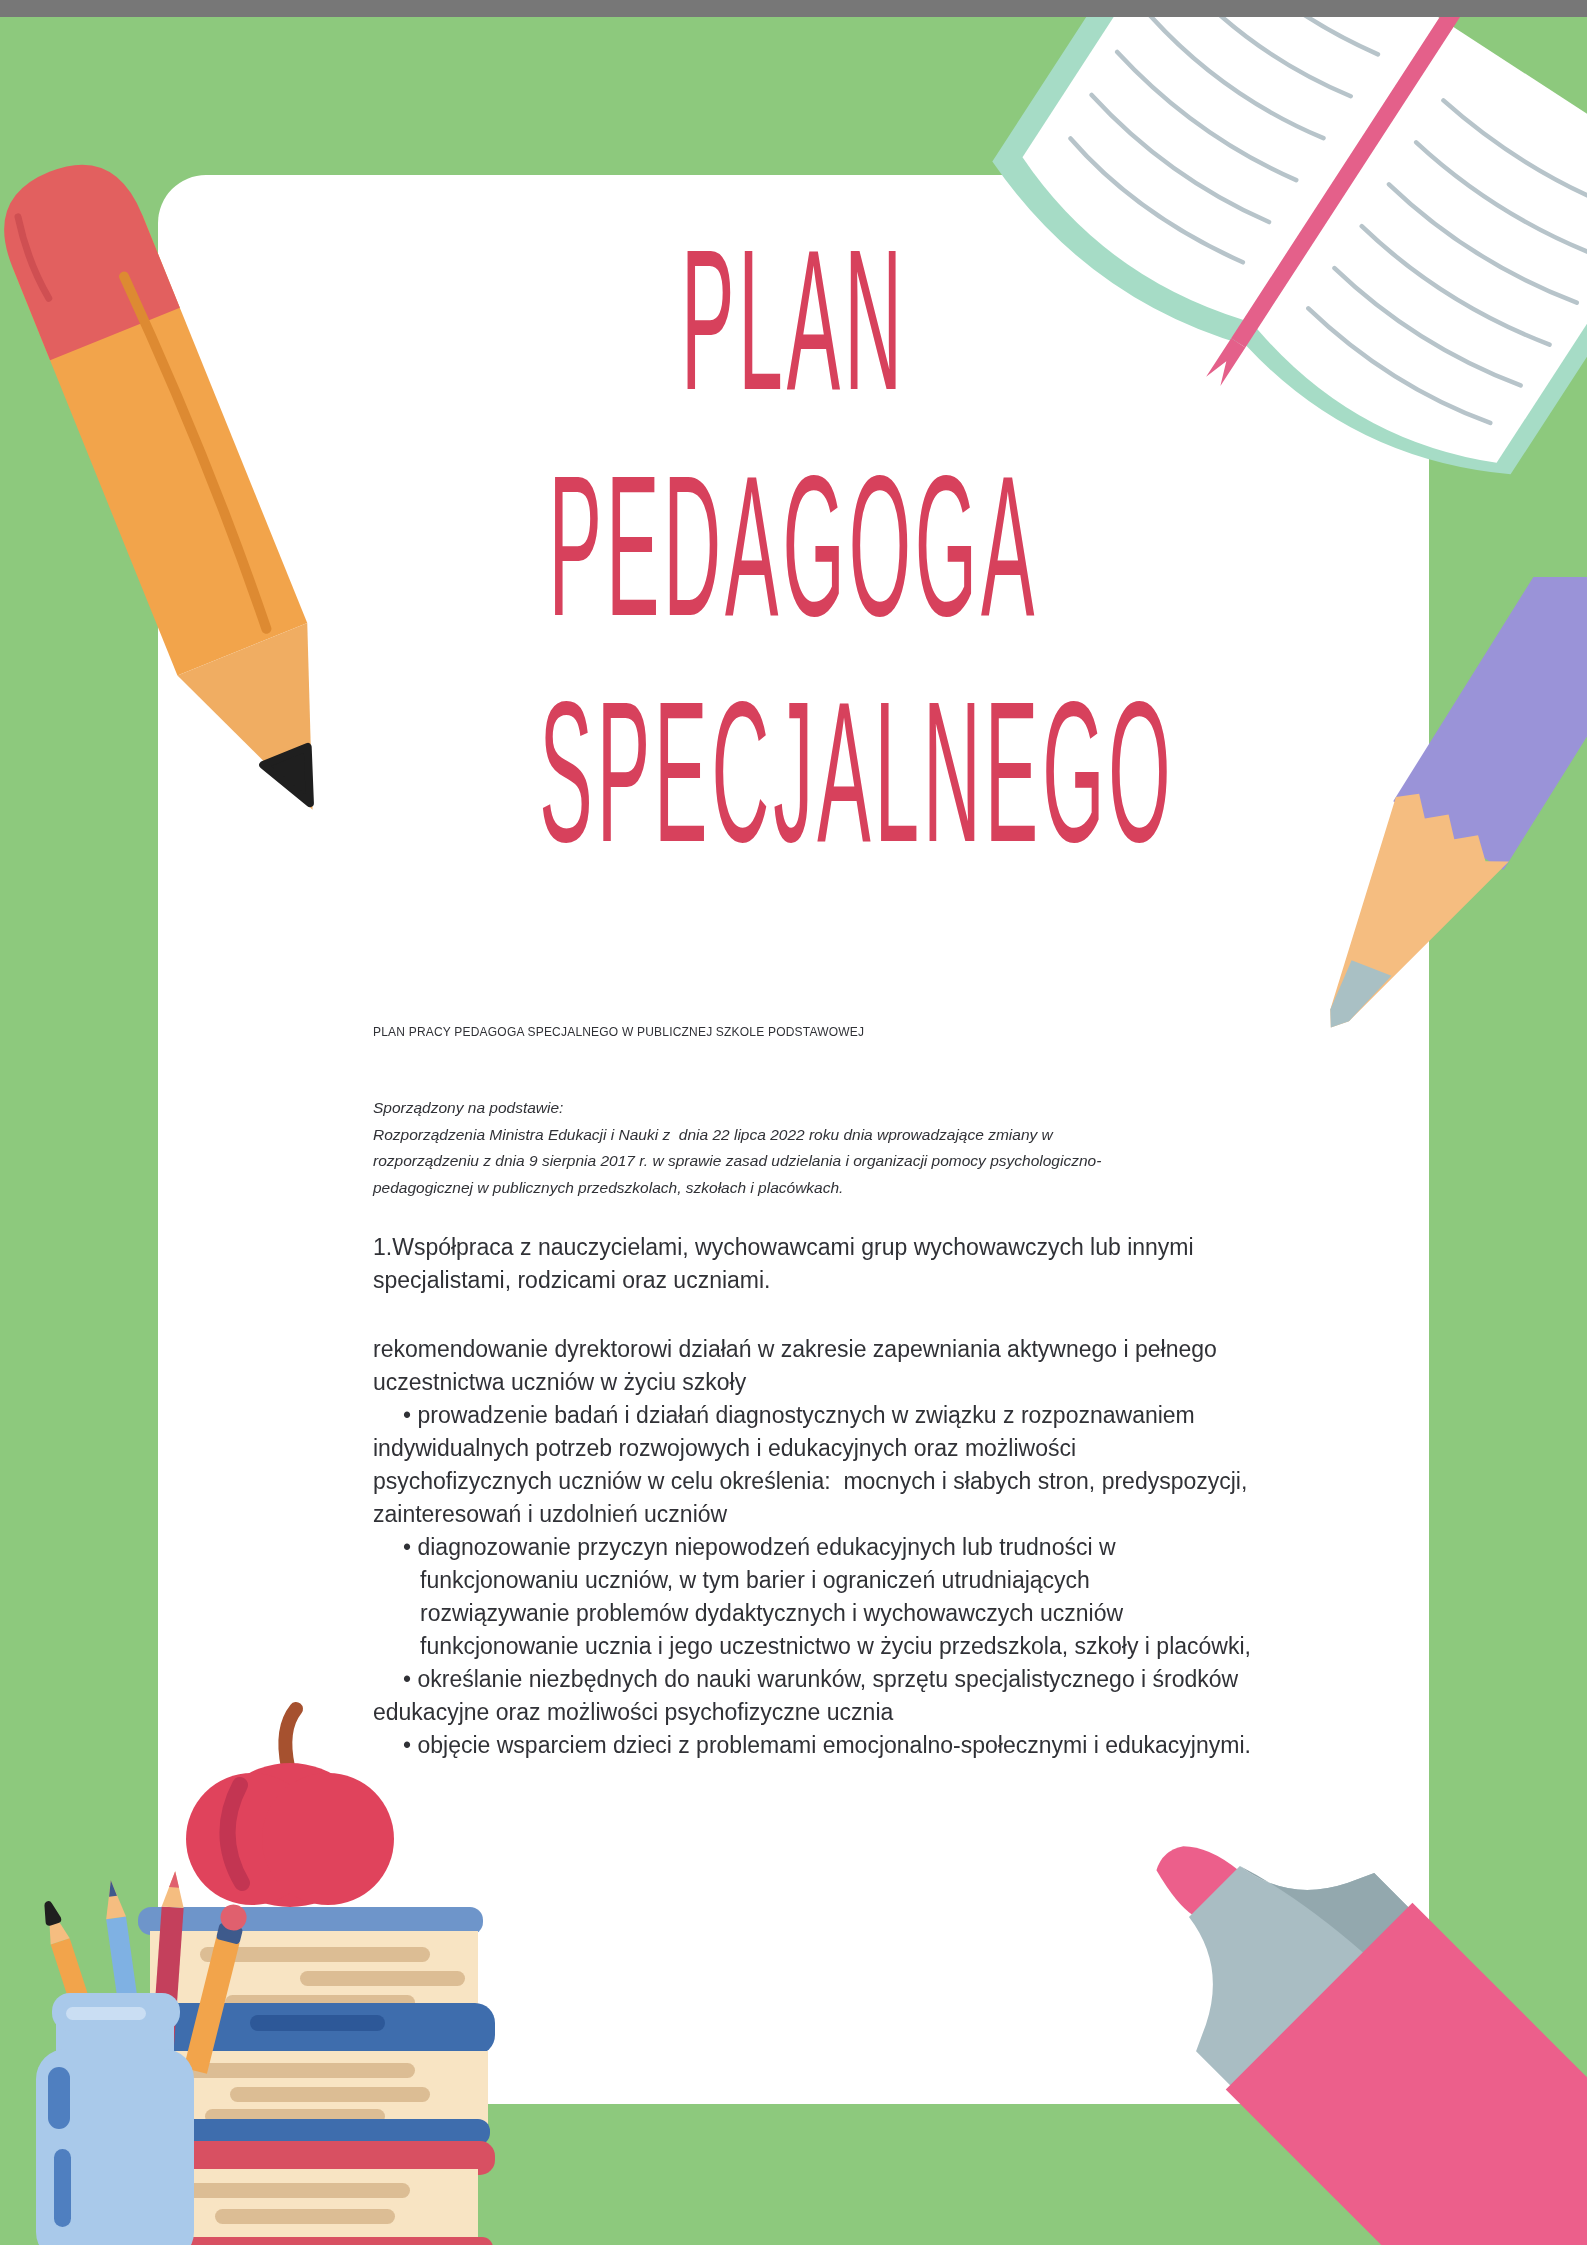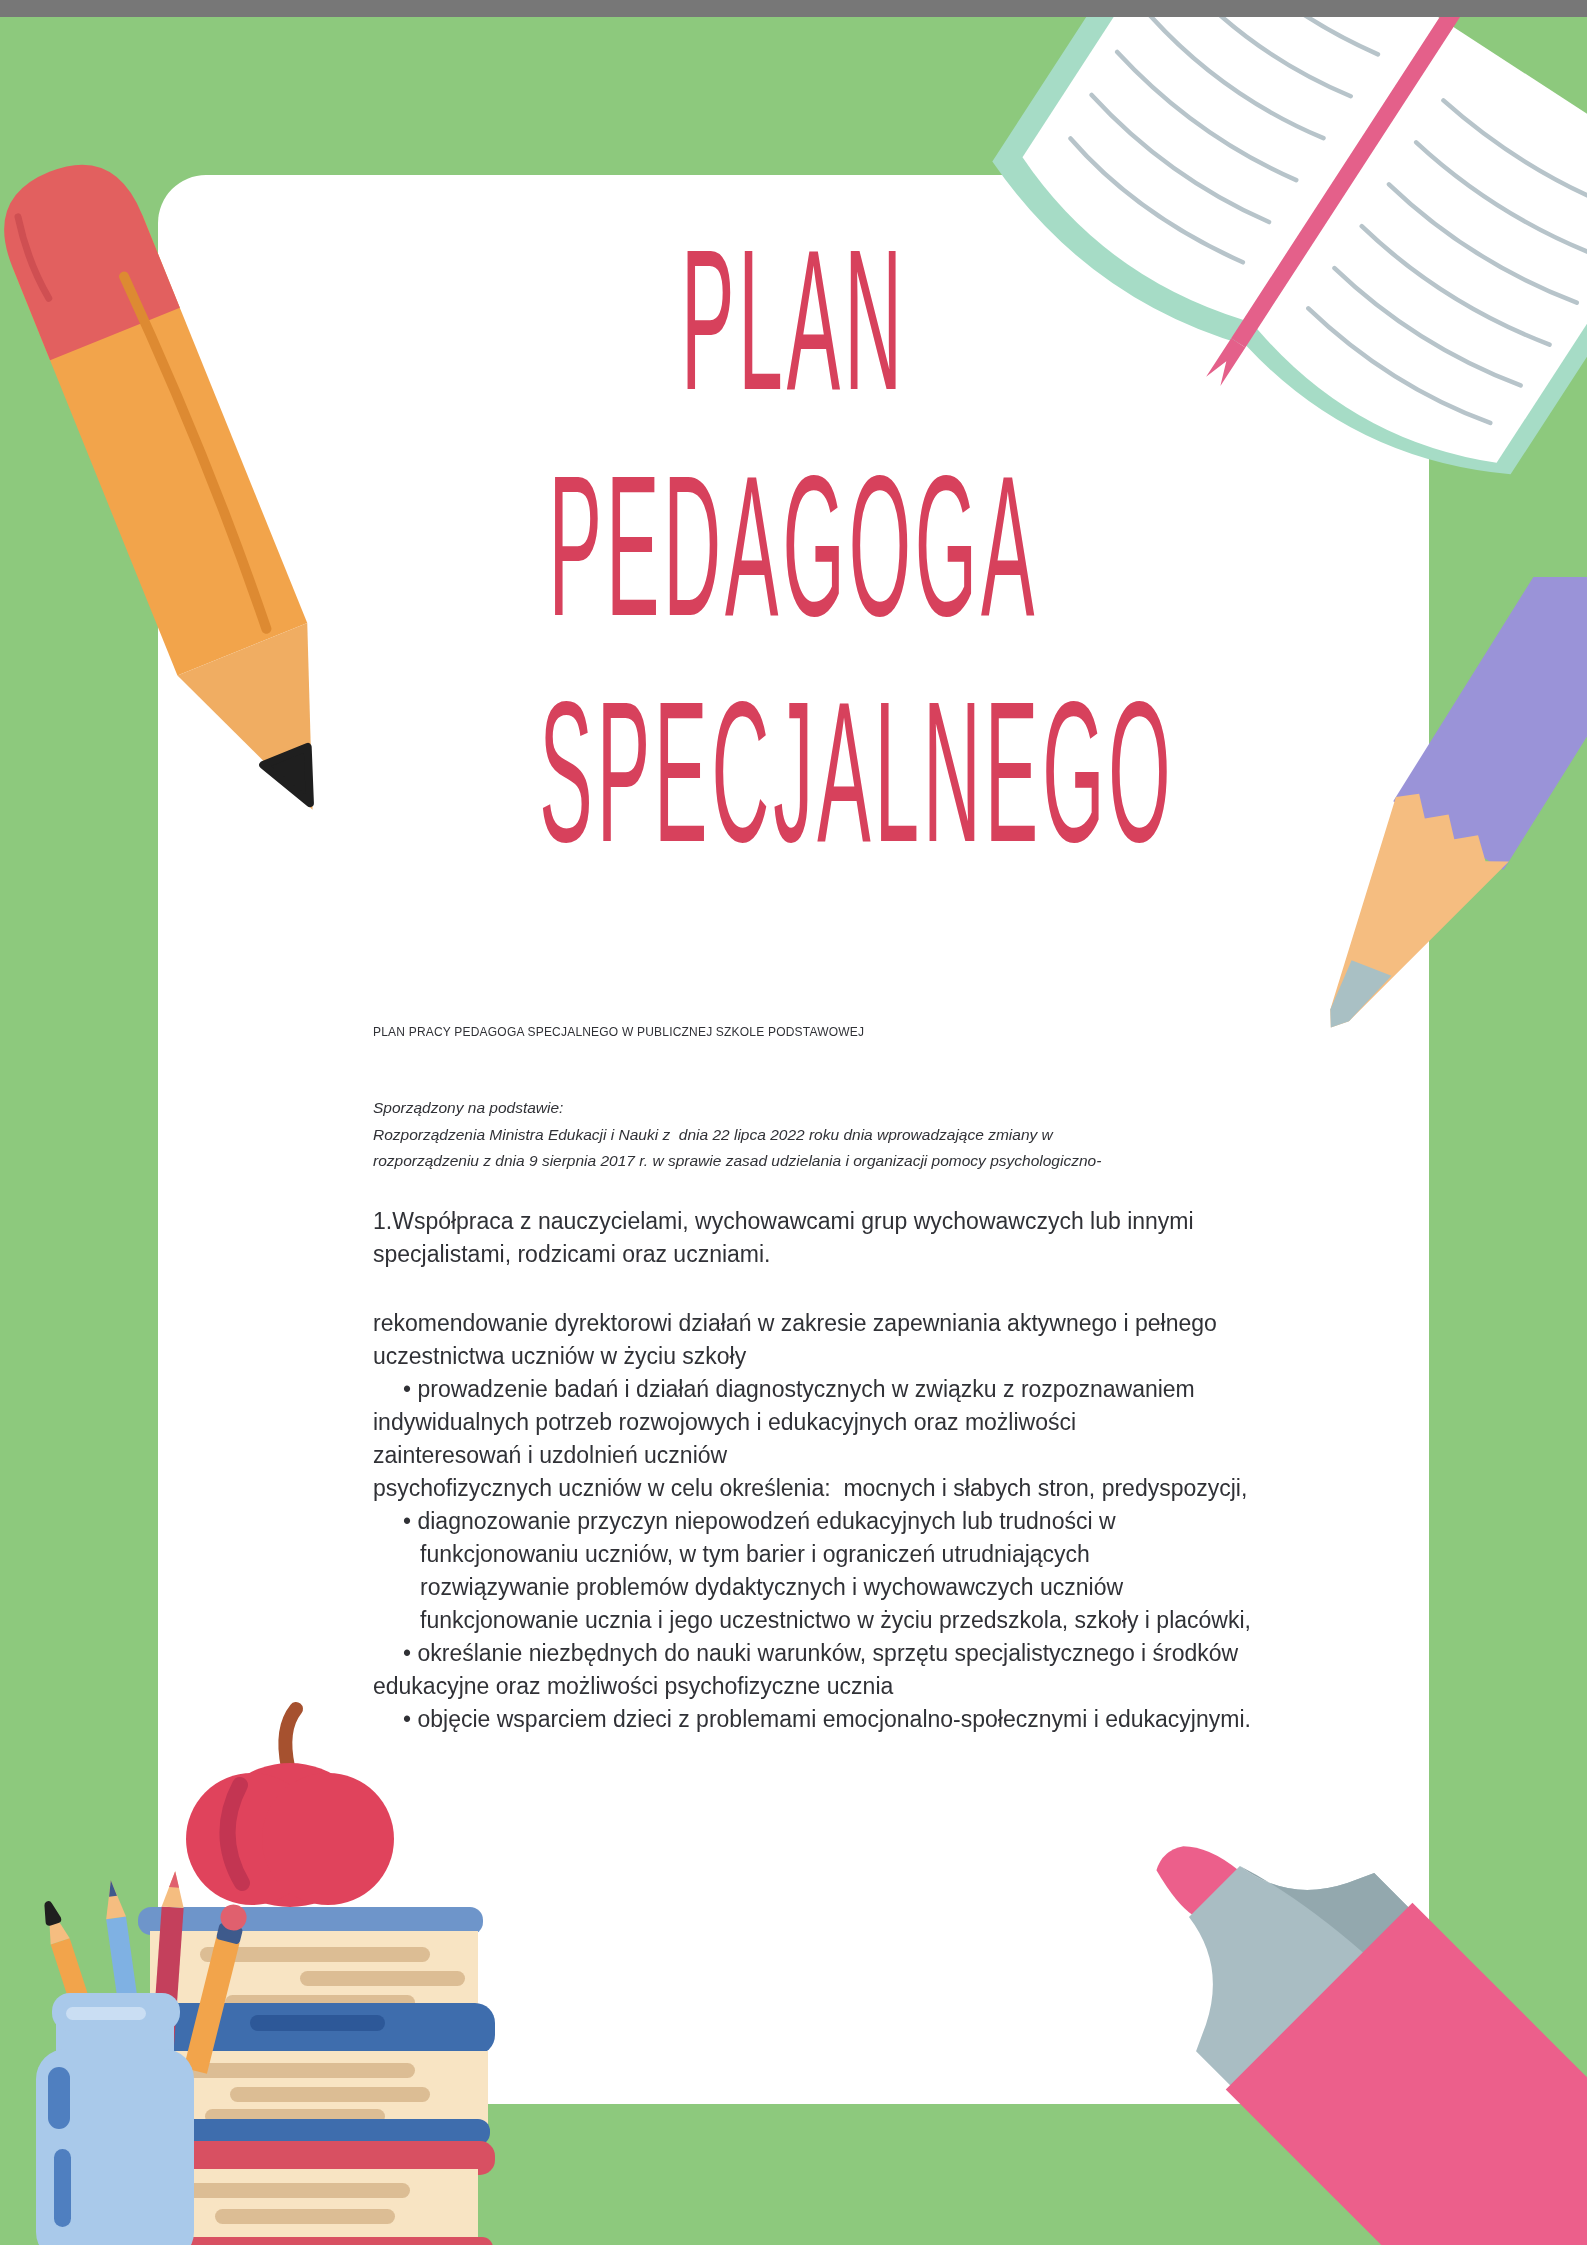--- a/index.html
+++ b/index.html
@@ -106,38 +106,39 @@
     <div class="title-line">SPECJALNEGO</div>
   </div>
 
   <div class="text-col">
     <div class="tl subtitle">PLAN PRACY PEDAGOGA SPECJALNEGO W PUBLICZNEJ SZKOLE PODSTAWOWEJ</div>
 
     <div class="legal">
       <div class="tl">Sporządzony na podstawie:</div>
       <div class="tl">Rozporządzenia Ministra Edukacji i Nauki z  dnia 22 lipca 2022 roku dnia wprowadzające zmiany w</div>
       <div class="tl">rozporządzeniu z dnia 9 sierpnia 2017 r. w sprawie zasad udzielania i organizacji pomocy psychologiczno-</div>
+      <div class="tl">pedagogicznej w publicznych przedszkolach, szkołach i placówkach.</div>
     </div>
 
     <div class="para heading">
       <div class="tl">1.Współpraca z nauczycielami, wychowawcami grup wychowawczych lub innymi</div>
       <div class="tl">specjalistami, rodzicami oraz uczniami.</div>
     </div>
 
     <div class="para intro">
       <div class="tl">rekomendowanie dyrektorowi działań w zakresie zapewniania aktywnego i pełnego</div>
       <div class="tl">uczestnictwa uczniów w życiu szkoły</div>
     </div>
 
     <div class="para bullets">
       <div>
         <div class="tl dot">prowadzenie badań i działań diagnostycznych w związku z rozpoznawaniem</div>
         <div class="tl">indywidualnych potrzeb rozwojowych i edukacyjnych oraz możliwości</div>
+        <div class="tl">psychofizycznych uczniów w celu określenia:  mocnych i słabych stron, predyspozycji,</div>
         <div class="tl">zainteresowań i uzdolnień uczniów</div>
-        <div class="tl">psychofizycznych uczniów w celu określenia:  mocnych i słabych stron, predyspozycji,</div>
       </div>
       <div>
         <div class="tl dot">diagnozowanie przyczyn niepowodzeń edukacyjnych lub trudności w</div>
         <div class="tl ind">funkcjonowaniu uczniów, w tym barier i ograniczeń utrudniających</div>
         <div class="tl ind">rozwiązywanie problemów dydaktycznych i wychowawczych uczniów</div>
         <div class="tl ind">funkcjonowanie ucznia i jego uczestnictwo w życiu przedszkola, szkoły i placówki,</div>
       </div>
       <div>
         <div class="tl dot">określanie niezbędnych do nauki warunków, sprzętu specjalistycznego i środków</div>
         <div class="tl">edukacyjne oraz możliwości psychofizyczne ucznia</div>

